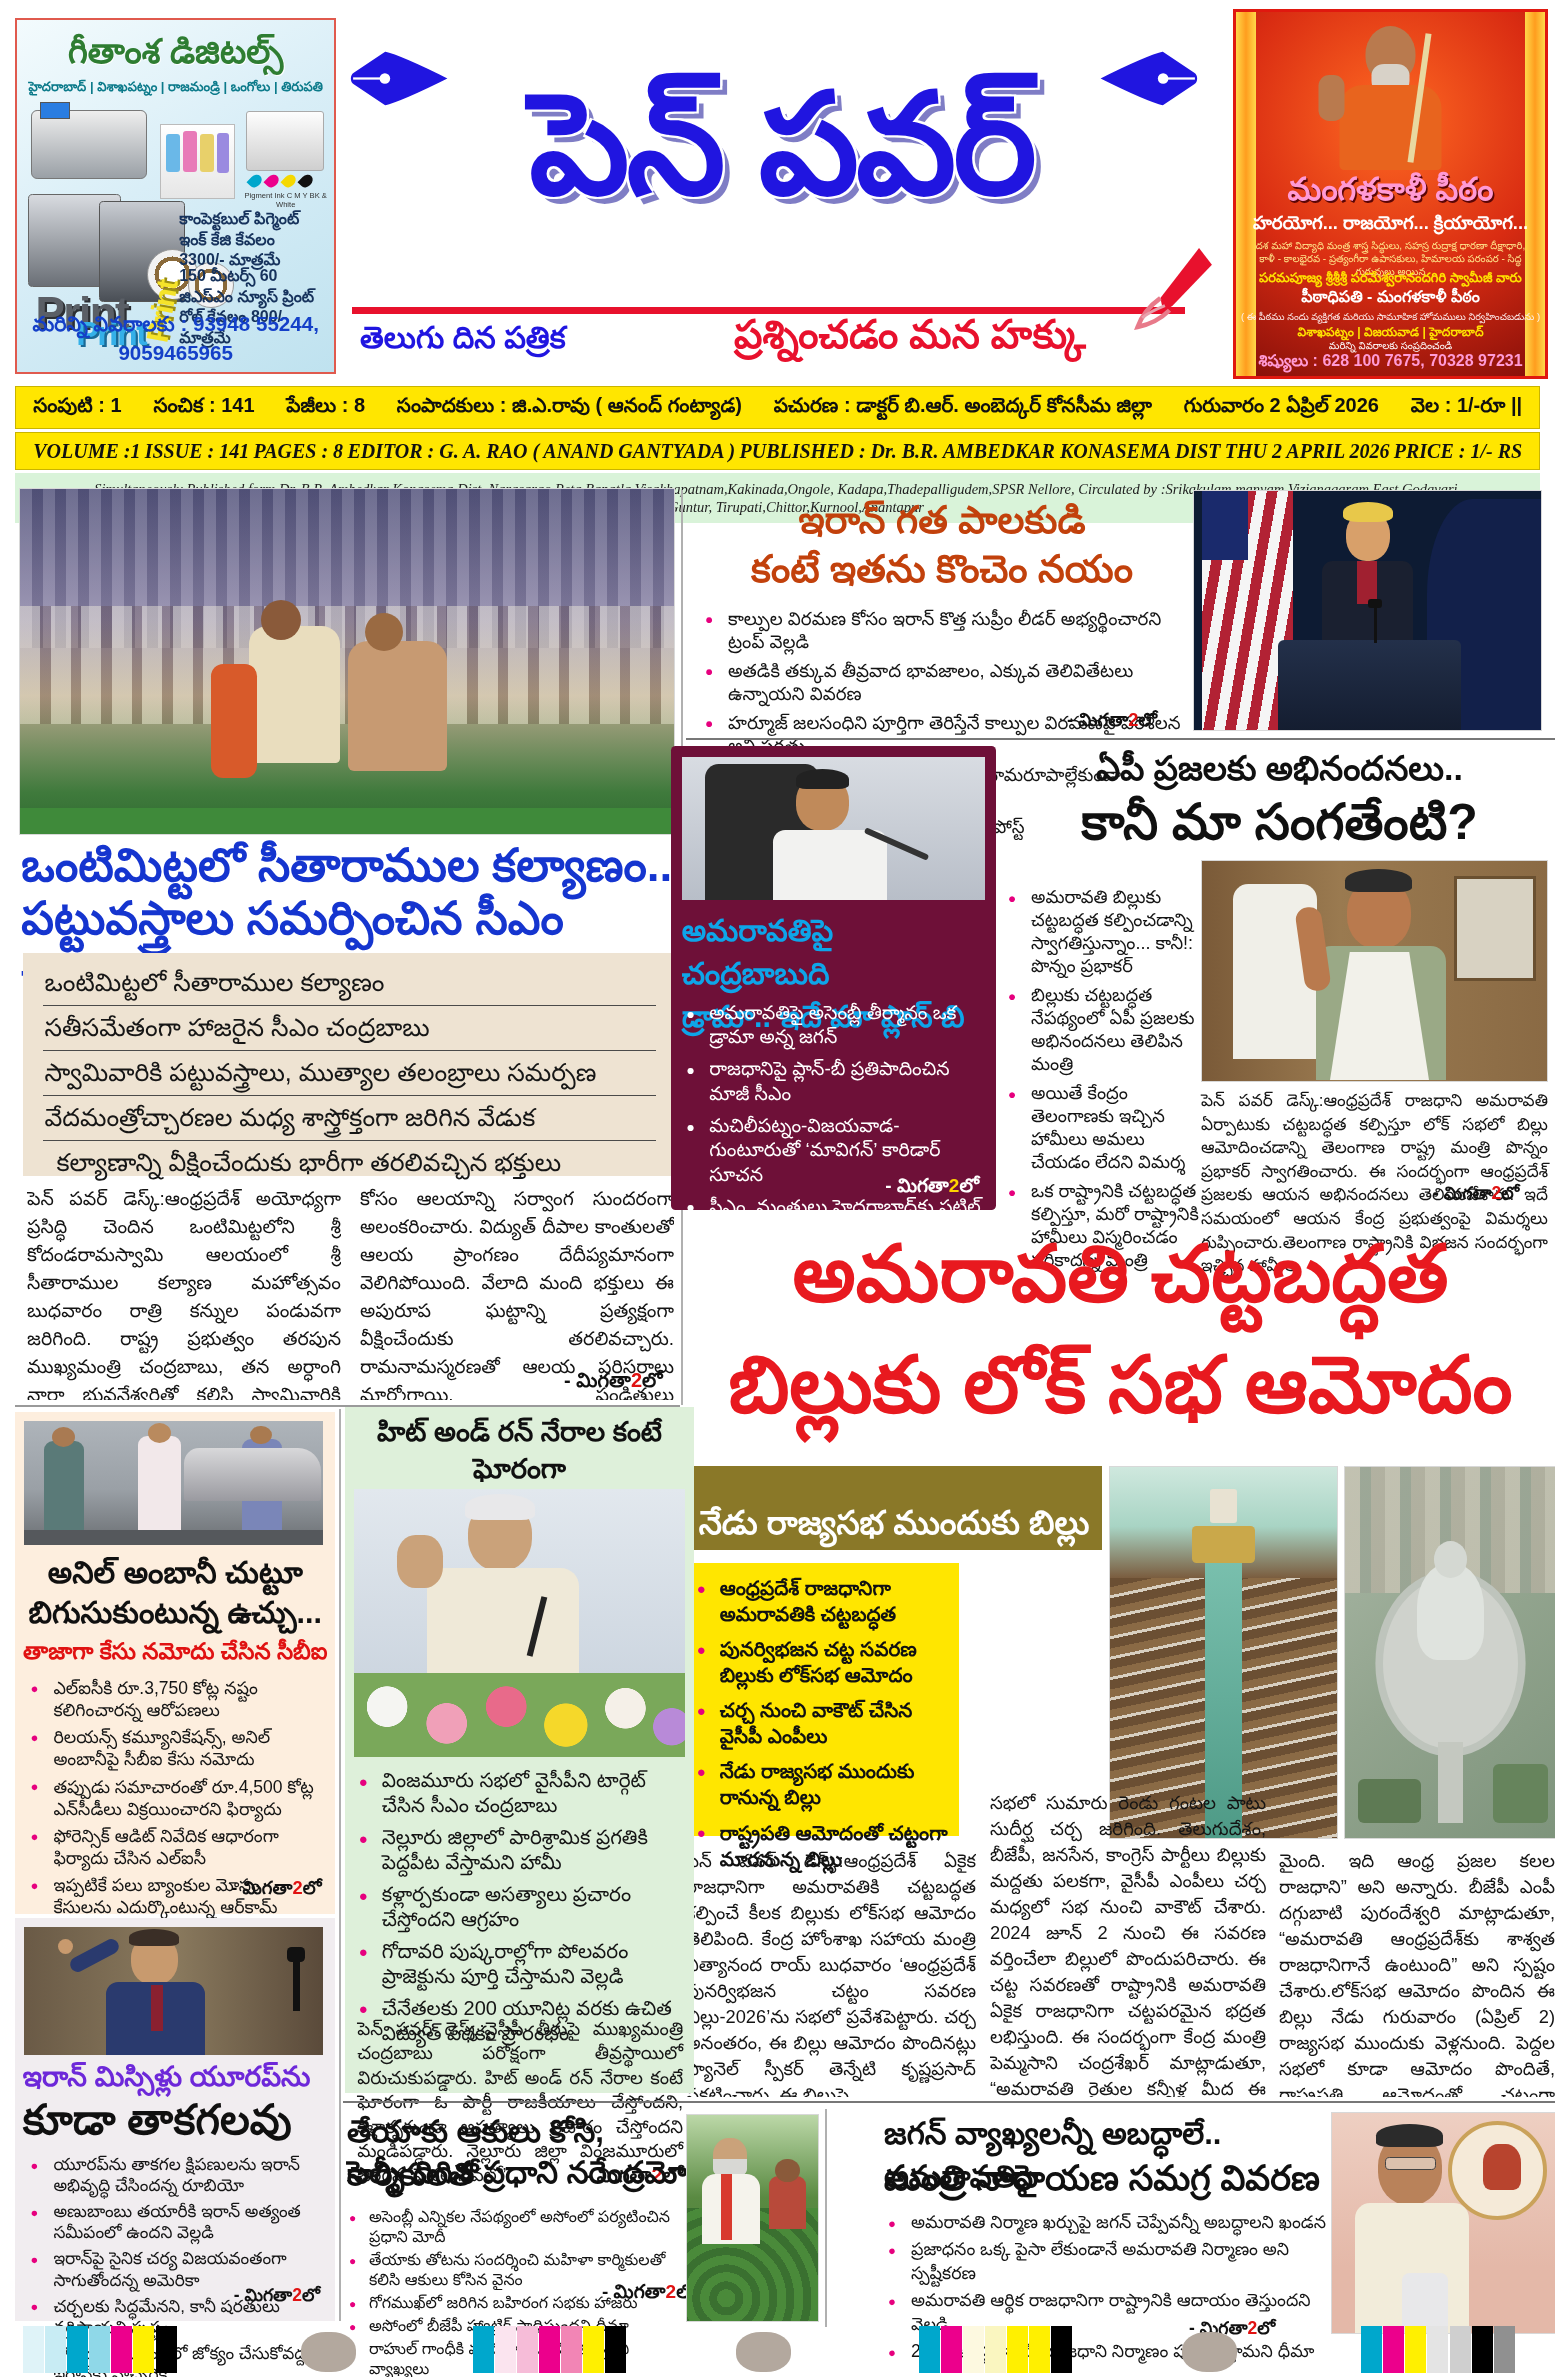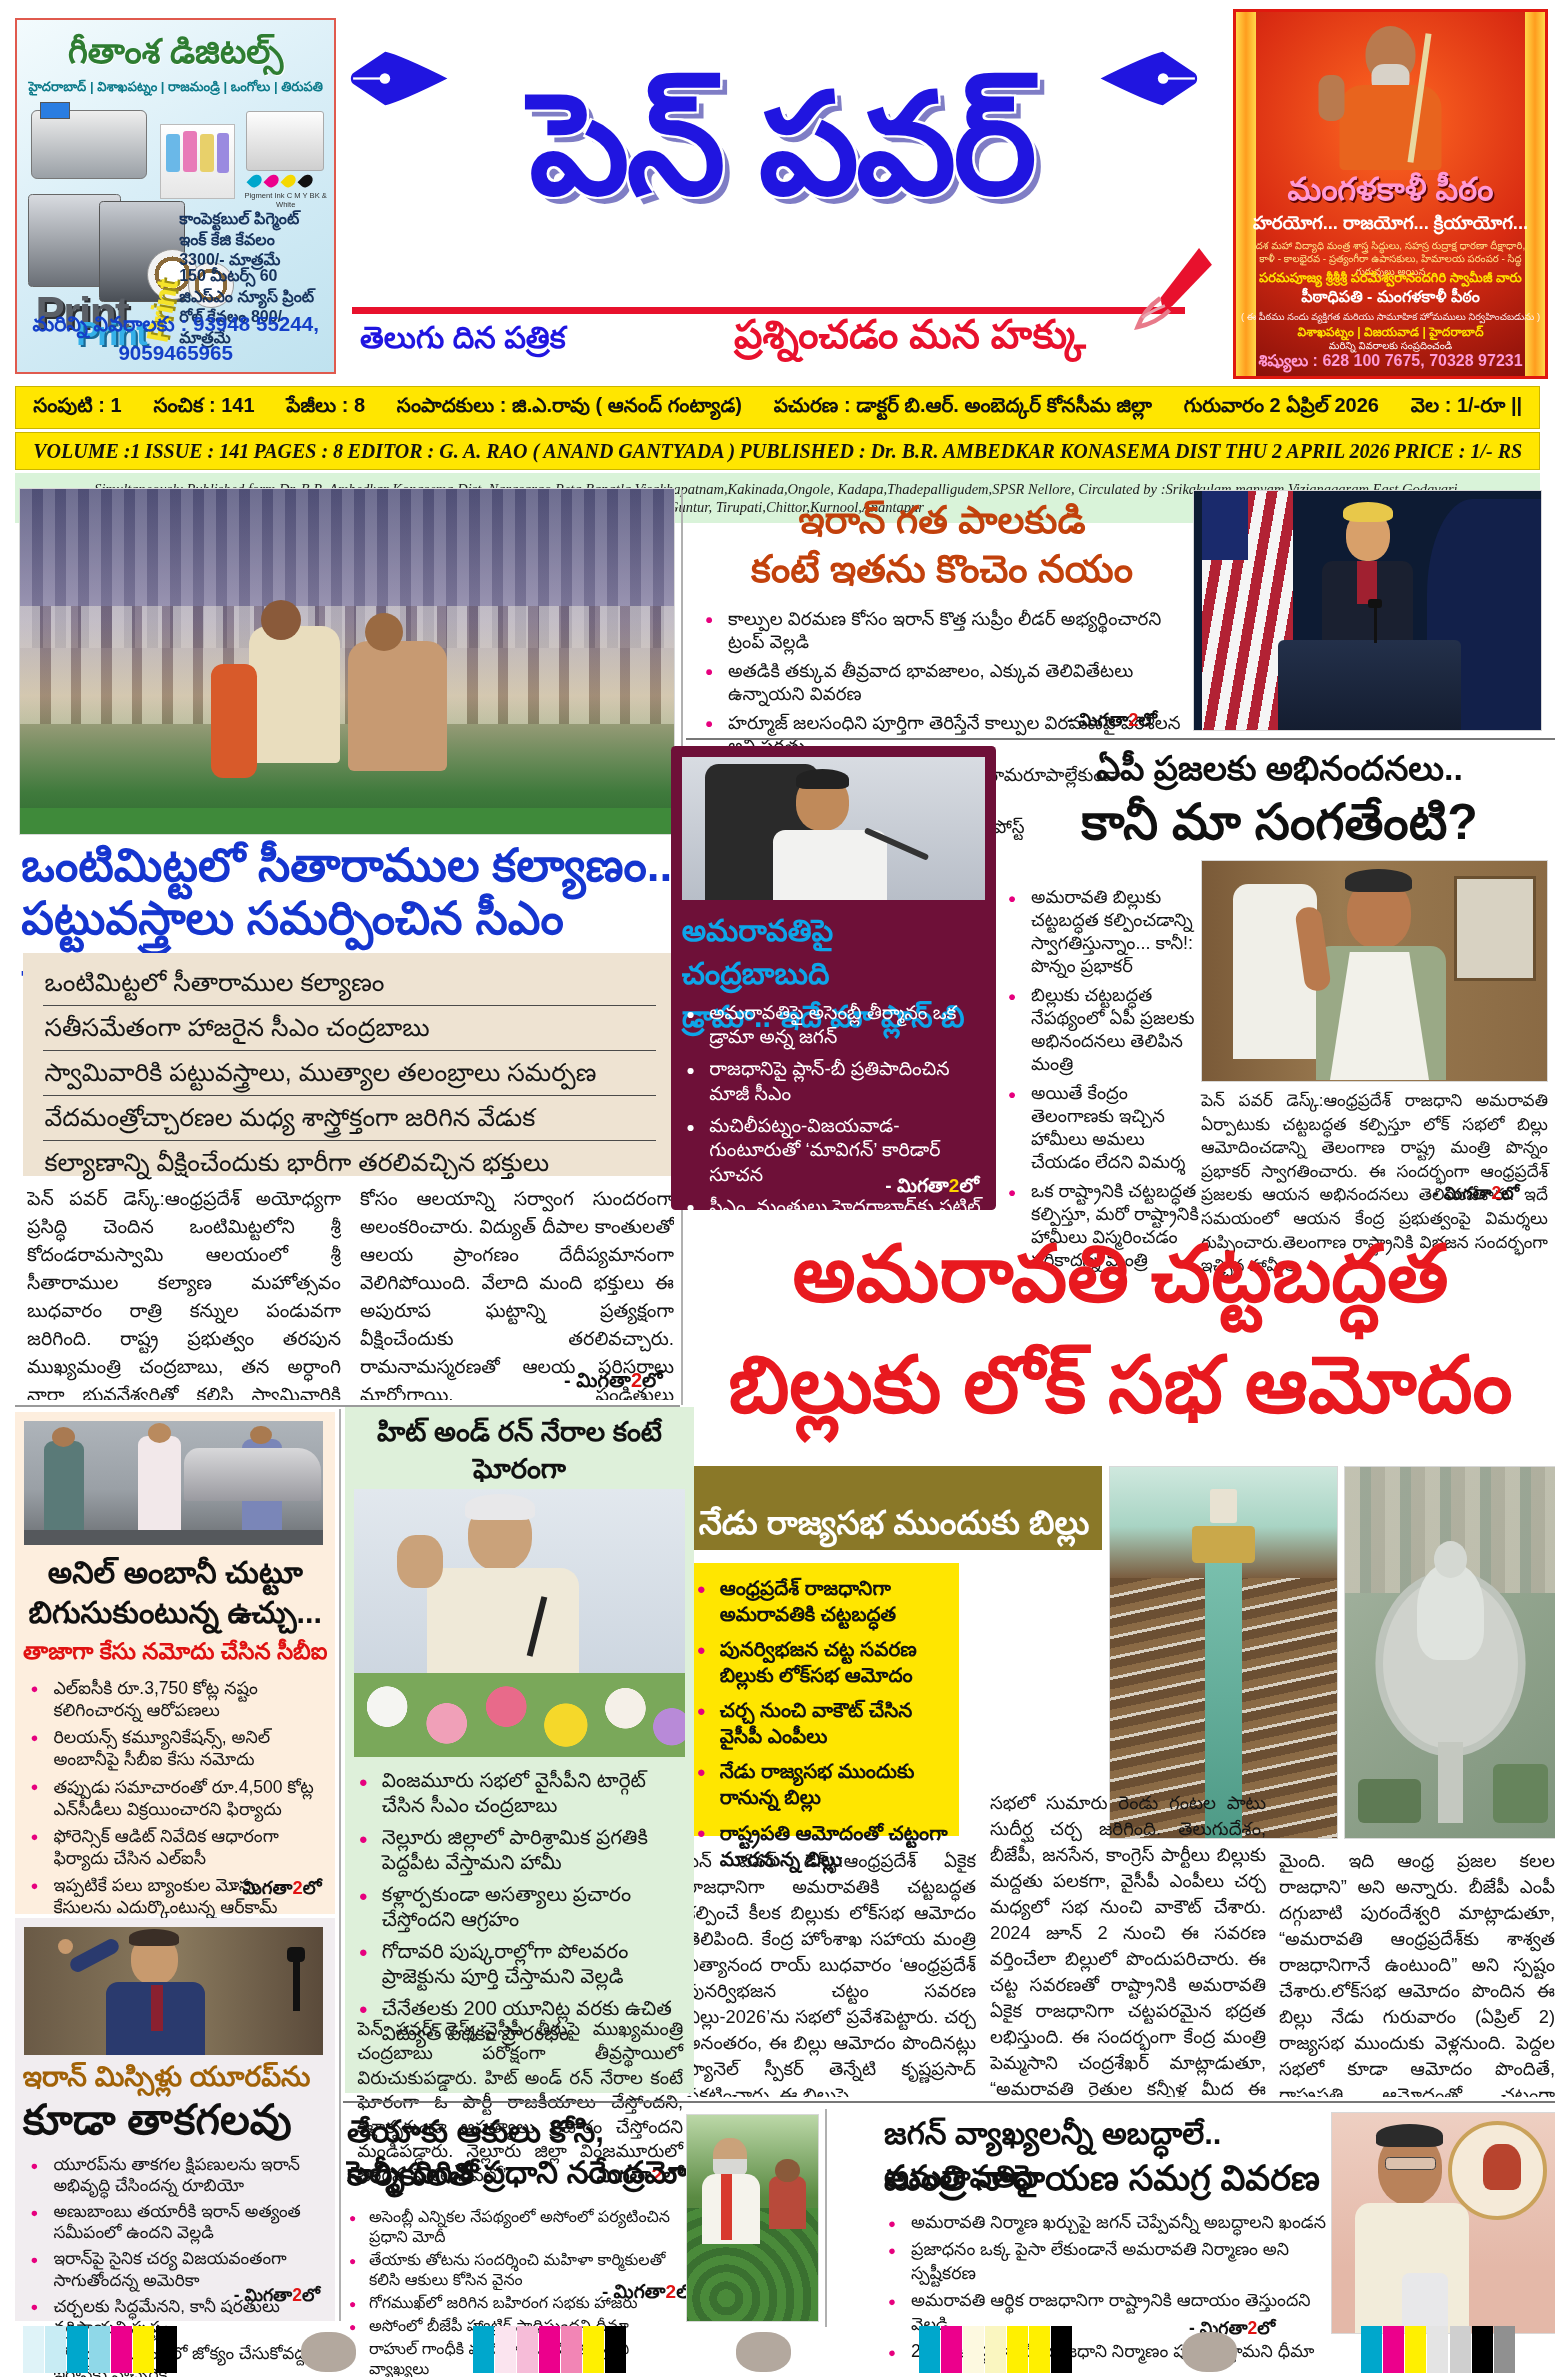--- a/index.html
+++ b/index.html
@@ -55,21 +55,21 @@
       display:flex;align-items:center;justify-content:space-between;padding:0 17px;box-sizing:border-box;
       font-family:"Liberation Serif",serif;font-style:italic;font-size:20px;font-weight:bold;color:#101010;}
   .bar-gr{left:15.2px;top:473px;width:1525px;height:50px;background:#d9f3d9;display:flex;align-items:center;justify-content:center;
       font-family:"Liberation Serif",serif;font-style:italic;font-size:14.5px;color:#202020;text-align:center;line-height:18.3px;}
   .bar-gr div{max-width:1449px;}
 
   
   .hl-blue{left:21.3px;top:839px;width:654px;font-size:46px;line-height:53px;font-weight:bold;color:#1535cf;}
   .panel-beige{left:23px;top:953px;width:653px;height:223px;background:#eee3d2;box-sizing:border-box;padding:7.6px 20px;}
   .li-k{font-size:25px;line-height:30.5px;color:#161616;padding:6.1px 1.5px 7.6px;border-bottom:1.5px solid #4a4a4a;}
-  .li-k:last-child{border-bottom:none;}
+  .li-k:last-child{border-bottom:none;margin-left:12px;}
   .bodytxt{font-size:19px;line-height:28px;text-align:justify;color:#141414;}
   .cont{font-size:20px;font-weight:bold;color:#111;}
   .cont .n{color:#e01212;}
 
   .li-p{position:relative;padding-left:23px;margin-bottom:6.1px;}
   .li-p::before{content:"●";position:absolute;left:0;top:0.8px;color:#e6007e;font-size:0.75em;}
   .li-w{position:relative;padding-left:23px;margin-bottom:7.6px;}
   .li-w::before{content:"●";position:absolute;left:0;top:0.8px;color:#ffffff;font-size:0.75em;}
 
   .trump-hl{left:698px;top:496px;width:488px;text-align:center;font-size:38px;line-height:49px;font-weight:bold;color:#c2410c;}
@@ -95,21 +95,21 @@
 
   .lok-col{position:absolute;top:1848px;height:249px;overflow:hidden;font-size:18.3px;line-height:26px;text-align:justify;color:#141414;}
 
   .ambani-box{left:15.2px;top:1412px;width:320px;height:502px;background:#fdeede;}
   .ambani-hl{position:absolute;left:4.6px;top:140px;width:311px;text-align:center;font-size:30.5px;line-height:40px;font-weight:bold;color:#101010;}
   .ambani-sub{position:absolute;left:4.6px;top:226px;width:311px;text-align:center;font-size:23px;font-weight:bold;color:#e01212;}
   .ambani-bl{position:absolute;left:15.2px;top:265px;width:291px;font-size:17.5px;line-height:22px;color:#141414;}
   .ambani-bl .li-p{margin-bottom:5.3px;}
 
   .rubio-box{left:15.2px;top:1918px;width:320px;height:403px;background:#f1edf0;}
-  .rubio-h1{position:absolute;left:7.6px;top:143px;width:305px;font-size:28px;font-weight:bold;color:#a16207;}
+  .rubio-h1{position:absolute;left:7.6px;top:143px;width:305px;font-size:28px;font-weight:bold;color:#6d28d9;}
   .rubio-h2{position:absolute;left:7.6px;top:178px;width:305px;font-size:42px;font-weight:bold;color:#101010;}
   .rubio-bl{position:absolute;left:15.2px;top:236px;width:293px;font-size:17px;line-height:21.3px;color:#141414;}
   .rubio-bl .li-p{margin-bottom:4.6px;}
 
   .green-box{left:345px;top:1407px;width:349px;height:686px;background:#def0da;}
   .green-hl{position:absolute;left:3px;top:6.1px;width:343px;text-align:center;font-size:27.4px;line-height:37px;font-weight:bold;color:#101010;}
   .green-bl{position:absolute;left:13.7px;top:361px;width:323px;font-size:20px;line-height:25px;color:#141414;}
   .green-bl .li-p{margin-bottom:6.9px;}
   .green-body{position:absolute;left:12.2px;top:610px;width:326px;font-size:18.3px;line-height:24.4px;text-align:justify;color:#141414;}
 

